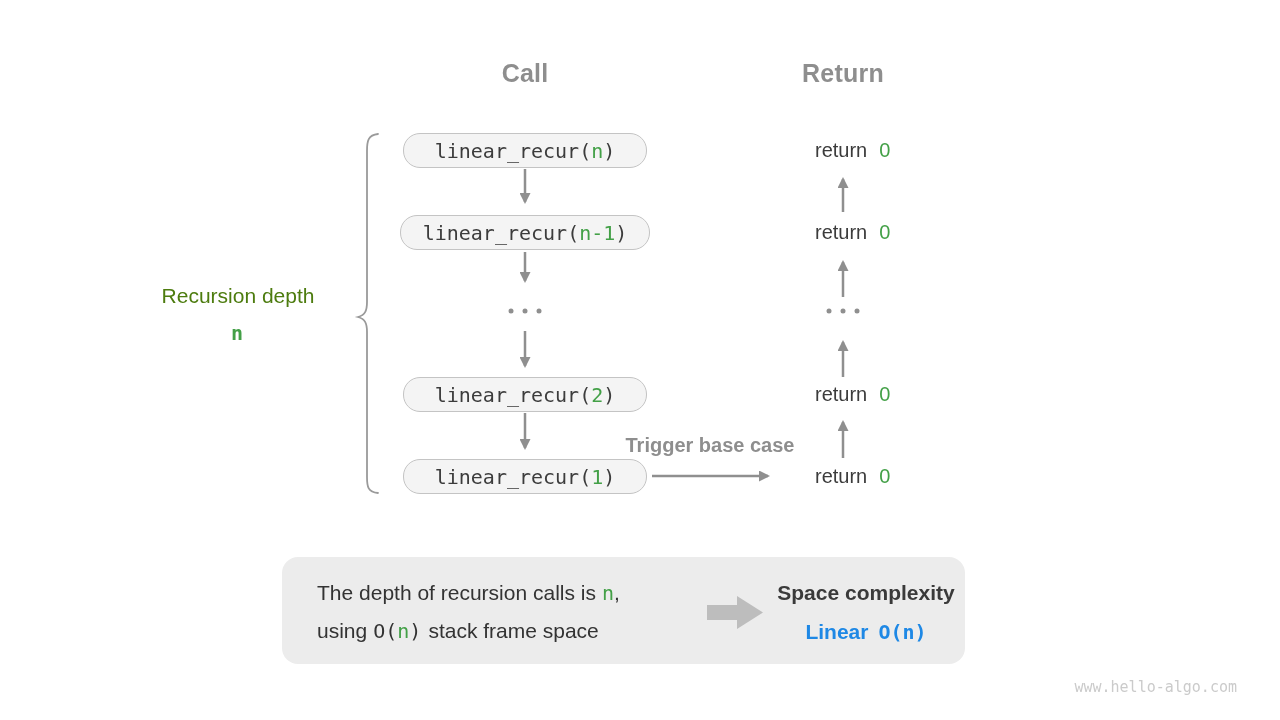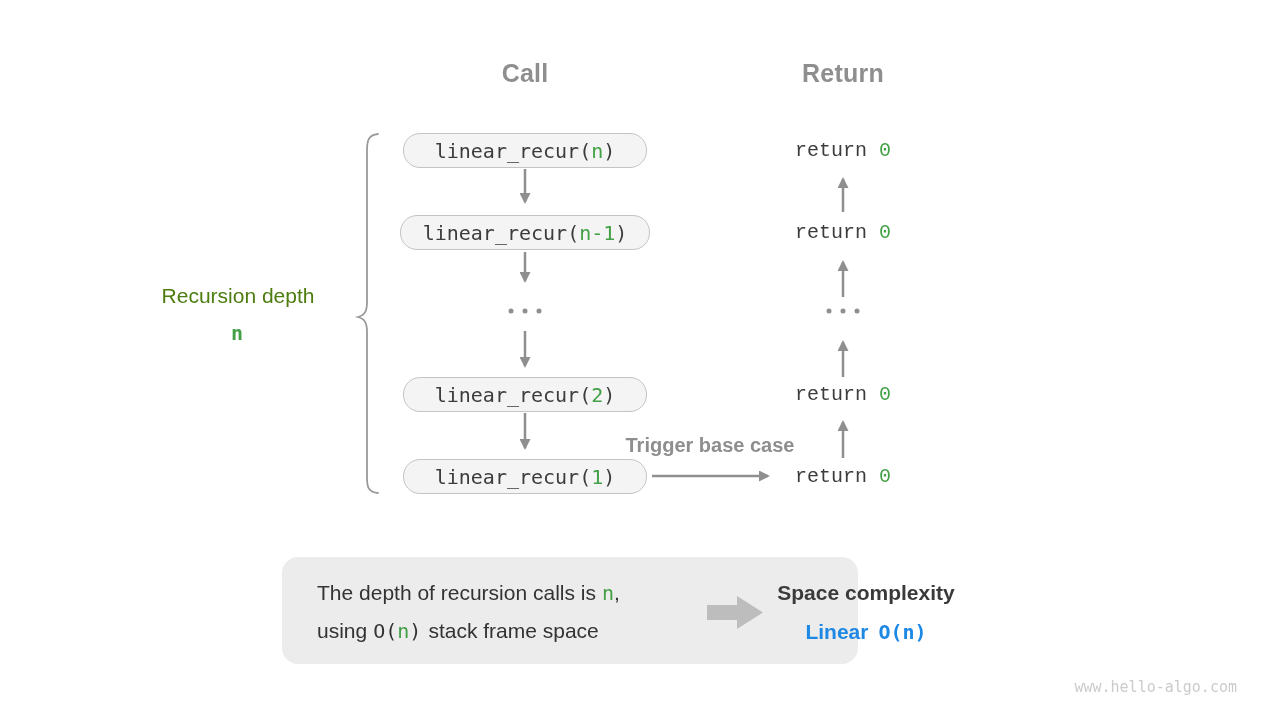--- a/index.html
+++ b/index.html
@@ -28,39 +28,39 @@
     background:#f4f4f4;
     border:1px solid #c4c4c4;
     border-radius:17px;
     display:flex;align-items:center;justify-content:center;
     font-family:"DejaVu Sans Mono",monospace;
     font-size:20px;color:#3c3c3c;
     box-sizing:border-box;
   }
 
   .return-row{
-    position:absolute;left:795px;
-    font-family:Liberation Mono, monospace;
+    position:absolute;left:815px;
+    font-family:Liberation Sans, sans-serif;
     font-size:20px;color:#3c3c3c;
   }
   .return-row .val{margin-left:12px;}
 
   .ellipsis{
     position:absolute;display:flex;gap:9px;align-items:center;
     transform:translate(-50%,-50%);
   }
   .ellipsis .dot{width:5px;height:5px;border-radius:50%;background:#8f8f8f;}
 
   .side-title{font-size:21px;color:#4d7c0f;}
   .side-n{font-family:"DejaVu Sans Mono",monospace;font-size:20px;font-weight:bold;color:#43a047;}
 
   .trigger{font-size:20px;font-weight:bold;color:#8e8e8e;}
 
   .panel{
-    position:absolute;left:282px;top:557px;width:576px;height:107px;
+    position:absolute;left:282px;top:557px;width:683px;height:107px;
     background:#ececec;border-radius:16px;
   }
   .sum-line{position:absolute;left:35px;font-size:21px;color:#333333;white-space:nowrap;}
   .sum-line .mono{font-size:20px;}
   .sum-gap{margin-left:6px;}
   .sum-gap-word{margin-left:7px;}
   .result-title{
     position:absolute;left:584px;top:36px;transform:translate(-50%,-50%);
     font-size:21px;font-weight:bold;color:#3a3a3a;white-space:nowrap;
   }

